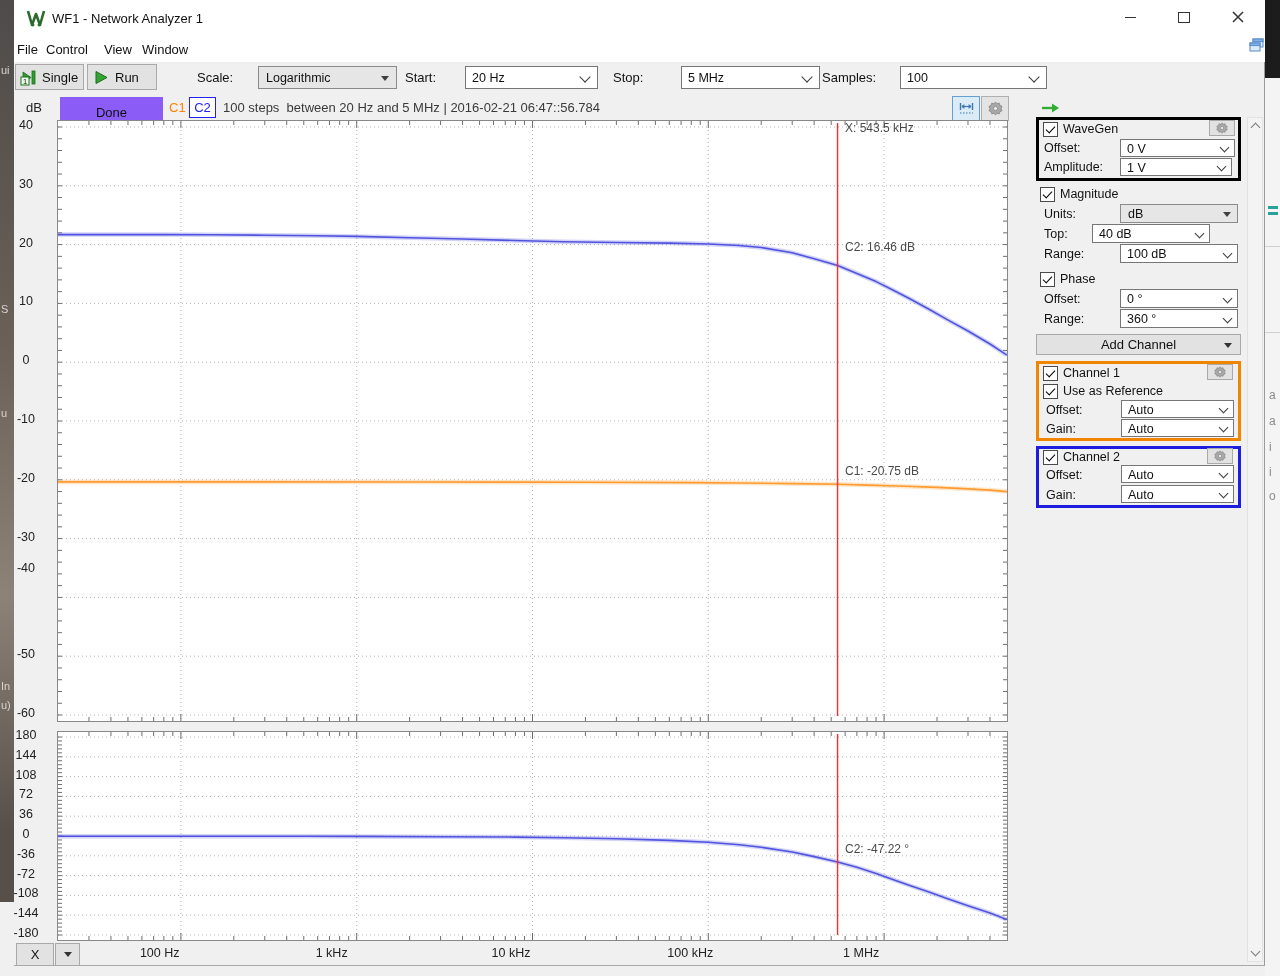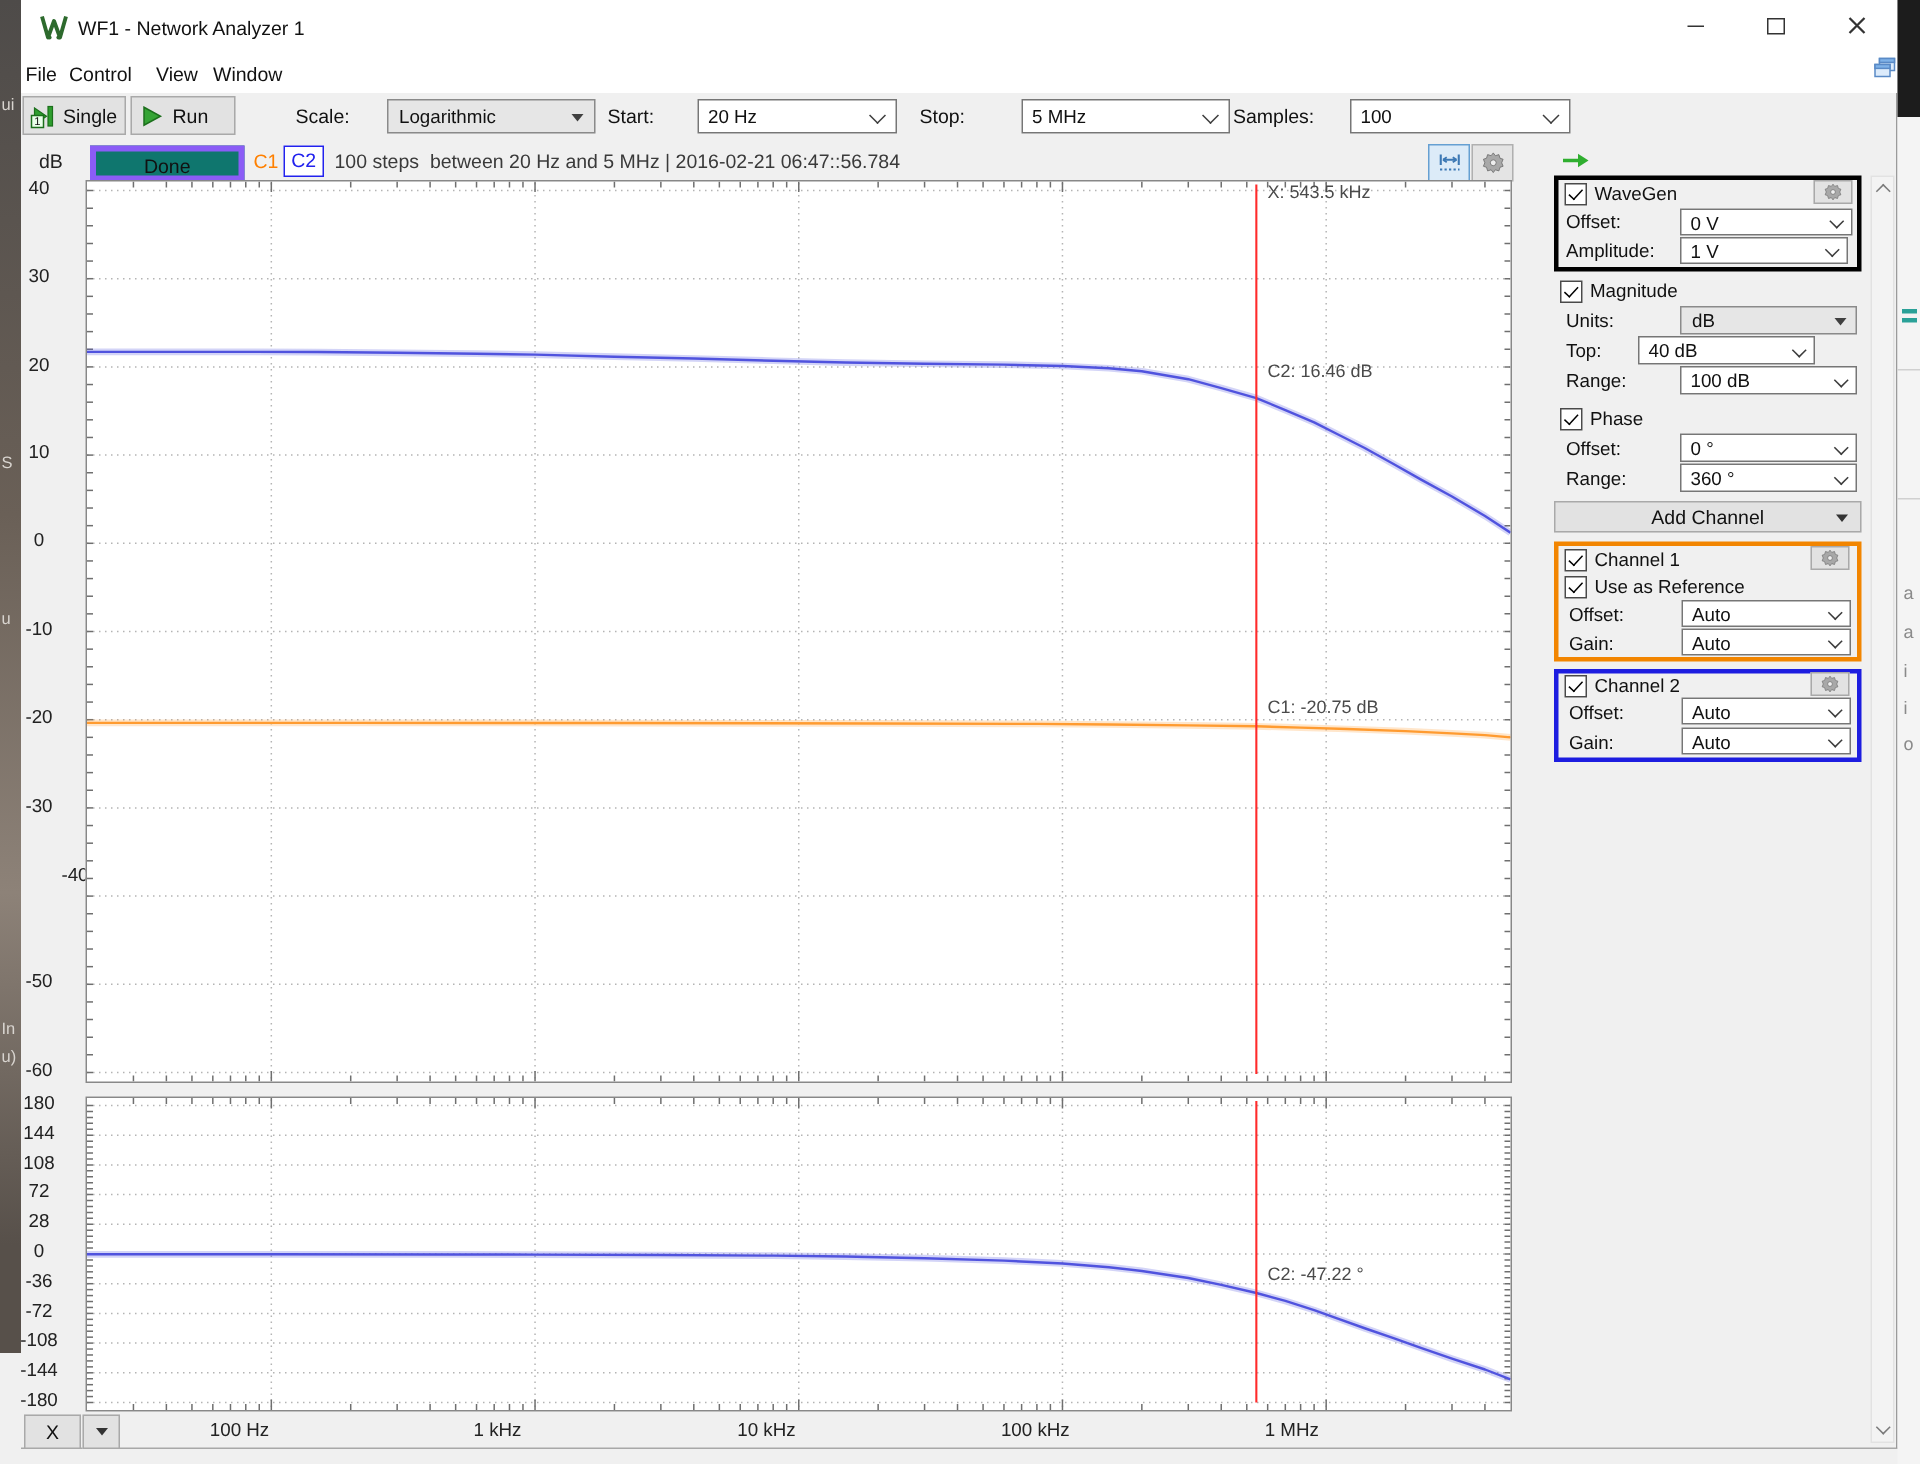--- a/index.html
+++ b/index.html
@@ -141,21 +141,21 @@
     <span class="chev" style="right:8px;top:6px"></span>
   </div>
 
   <span class="abs txt13" style="left:822px;top:70px">Samples:</span>
   <div class="abs combo" style="left:900px;top:66px;width:147px;height:23px">
     <span class="cval">100</span>
     <span class="chev" style="right:8px;top:6px"></span>
   </div>
 
   <span class="abs txt13" style="left:26px;top:100px;color:#222">dB</span>
-  <div class="abs" style="left:60px;top:97px;width:103px;height:24px;border:4px solid #8b5cf6;background:#0f766e;
+  <div class="abs" style="left:60px;top:97px;width:103px;height:24px;border:6px solid #8b5cf6;background:#8b5cf6;
        box-sizing:border-box;text-align:center">
     <span class="txt13" style="line-height:19px">Done</span>
   </div>
   <span class="abs txt13" style="left:169px;top:100px;color:#ff8000">C1</span>
   <div class="abs" style="left:189px;top:97px;width:27px;height:21px;border:1.5px solid #2222ee;background:#fff;
        box-sizing:border-box;text-align:center">
     <span class="txt13" style="color:#2222ee;line-height:18px">C2</span>
   </div>
   <span class="abs txt13" style="left:223px;top:100px;color:#3a3a3a;white-space:pre">100 steps  between 20 Hz and 5 MHz | 2016-02-21 06:47::56.784</span>
 
@@ -183,21 +183,21 @@
 
   <div id="mag-ylabels" class="abs" style="left:0;top:120px;width:54px;height:602px">
       <div class="ytick" style="top: -2px; left: 0px; width: 52px;">40</div>
       <div class="ytick" style="top: 56.8px; left: 0px; width: 52px;">30</div>
       <div class="ytick" style="top: 115.6px; left: 0px; width: 52px;">20</div>
       <div class="ytick" style="top: 174.4px; left: 0px; width: 52px;">10</div>
       <div class="ytick" style="top: 233.2px; left: 0px; width: 52px;">0</div>
       <div class="ytick" style="top: 292px; left: 0px; width: 52px;">-10</div>
       <div class="ytick" style="top: 350.8px; left: 0px; width: 52px;">-20</div>
       <div class="ytick" style="top: 409.6px; left: 0px; width: 52px;">-30</div>
-      <div class="ytick" style="top: 456px; left: 0px; width: 52px; margin-left: 24px;">-40</div>
+      <div class="ytick" style="top: 441px; left: 0px; width: 52px;">-40</div>
       <div class="ytick" style="top: 527.2px; left: 0px; width: 52px;">-50</div>
       <div class="ytick" style="top: 586px; left: 0px; width: 52px;">-60</div>
     </div>
   <div class="plot" style="left:57px;top:120px;width:951px;height:602px">
     <svg id="mag-svg" width="949" height="600">
         <line x1="0" y1="6" x2="949" y2="6" stroke="#b4b4b4" stroke-width="1" stroke-dasharray="1 3"></line>
         <line x1="0" y1="64.8" x2="949" y2="64.8" stroke="#b4b4b4" stroke-width="1" stroke-dasharray="1 3"></line>
         <line x1="0" y1="123.6" x2="949" y2="123.6" stroke="#b4b4b4" stroke-width="1" stroke-dasharray="1 3"></line>
         <line x1="0" y1="182.4" x2="949" y2="182.4" stroke="#b4b4b4" stroke-width="1" stroke-dasharray="1 3"></line>
         <line x1="0" y1="241.2" x2="949" y2="241.2" stroke="#b4b4b4" stroke-width="1" stroke-dasharray="1 3"></line>
@@ -414,21 +414,21 @@
         <polyline points="0.0,360.9 175.8,360.9 351.6,361.0 527.4,361.3 633.3,361.6 681.3,362.0 734.2,362.6 779.6,363.2 809.1,364.1 840.0,365.0 879.0,366.4 910.0,367.9 932.0,369.1 949.0,370.6" fill="none" stroke="#ff9b30" stroke-width="1.6" stroke-opacity="1" stroke-linejoin="round"></polyline>
         <line x1="779.5616288449426" y1="2" x2="779.5616288449426" y2="595" stroke="#ff2b2b" stroke-width="1.4"></line>
       </svg>
   </div>
 
   <div id="phase-ylabels" class="abs" style="left:0;top:731px;width:54px;height:210px">
       <div class="ytick" style="top: -3px; left: 0px; width: 52px;">180</div>
       <div class="ytick" style="top: 16.8px; left: 0px; width: 52px;">144</div>
       <div class="ytick" style="top: 36.6px; left: 0px; width: 52px;">108</div>
       <div class="ytick" style="top: 56.4px; left: 0px; width: 52px;">72</div>
-      <div class="ytick" style="top: 76.2px; left: 0px; width: 52px;">28</div>
+      <div class="ytick" style="top: 76.2px; left: 0px; width: 52px;">36</div>
       <div class="ytick" style="top: 96px; left: 0px; width: 52px;">0</div>
       <div class="ytick" style="top: 115.8px; left: 0px; width: 52px;">-36</div>
       <div class="ytick" style="top: 135.6px; left: 0px; width: 52px;">-72</div>
       <div class="ytick" style="top: 155.4px; left: 0px; width: 52px;">-108</div>
       <div class="ytick" style="top: 175.2px; left: 0px; width: 52px;">-144</div>
       <div class="ytick" style="top: 195px; left: 0px; width: 52px;">-180</div>
     </div>
   <div class="plot" style="left:57px;top:731px;width:951px;height:210px">
     <svg id="phase-svg" width="949" height="208">
         <line x1="0" y1="5" x2="949" y2="5" stroke="#b4b4b4" stroke-width="1" stroke-dasharray="1 3"></line>

